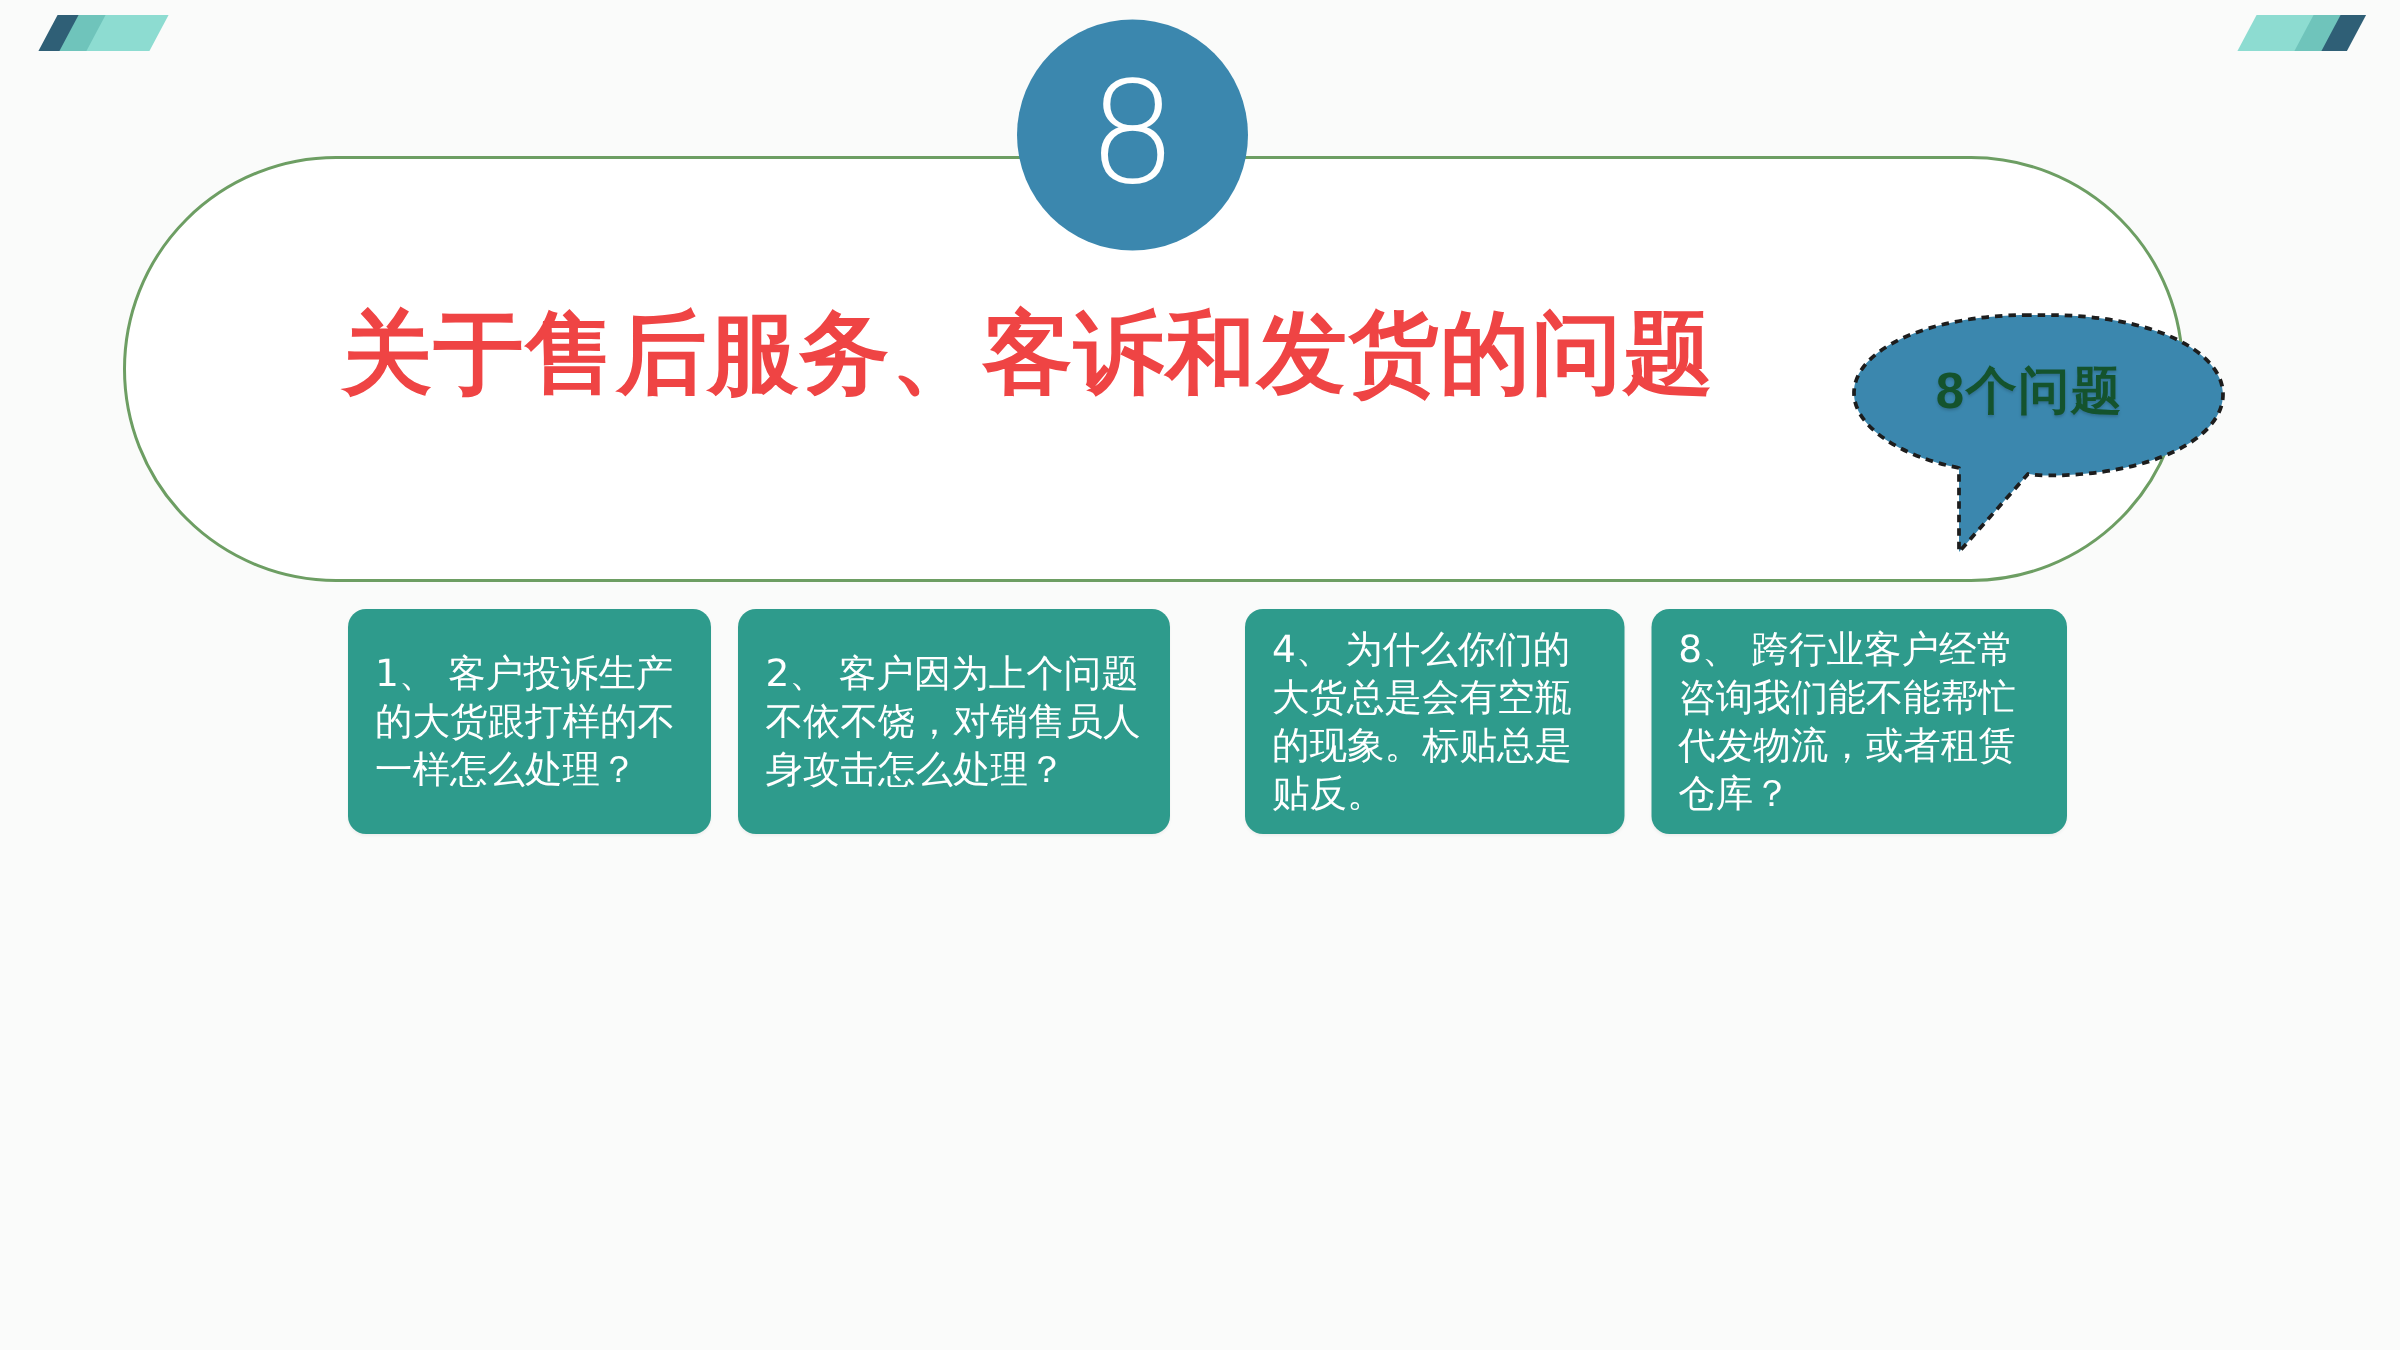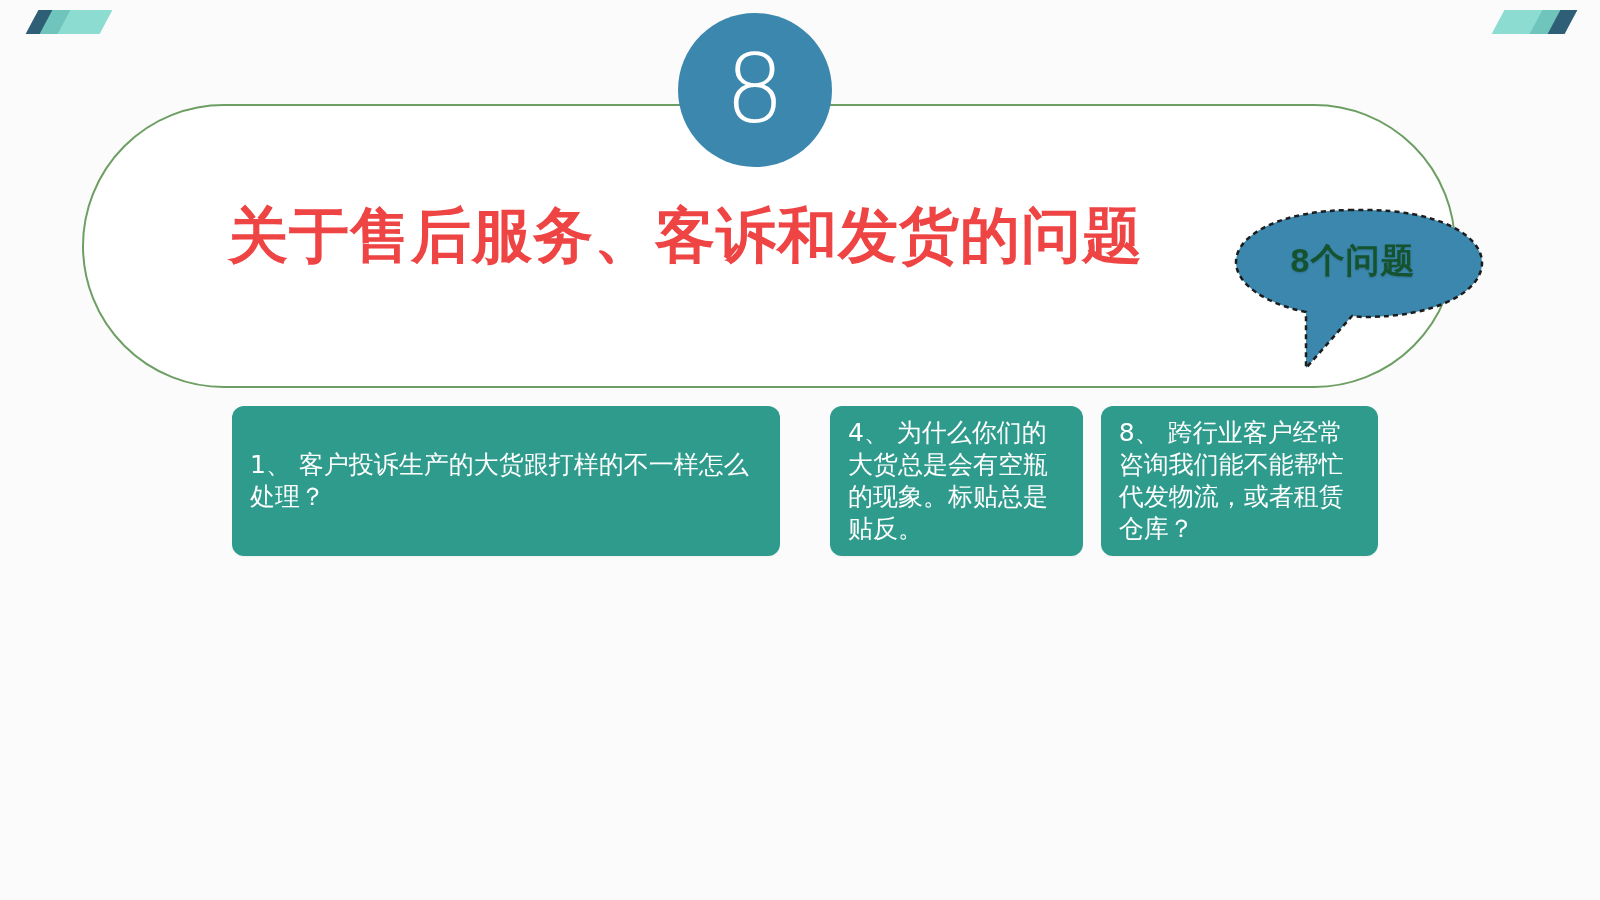--- a/index.html
+++ b/index.html
@@ -181,20 +181,21 @@
                C 207 117, 254 92, 254 63
                C 254 34, 207 10, 137 10
                Z" fill="#3b87ae" stroke="#1d1d1d" stroke-width="2.5" stroke-dasharray="5 4" stroke-linejoin="round"></path>
     </svg>
     <div class="bubble-label">8个问题</div>
   </div>
 
   <div class="columns">
     <div class="column">
       <div class="item-box">1、 客户投诉生产的大货跟打样的不一样怎么处理？</div>
+      <div class="item-box">2、 客户因为上个问题不依不饶，对销售员人身攻击怎么处理？</div>
     </div>
     <div class="column">
       <div class="item-box">4、 为什么你们的大货总是会有空瓶的现象。标贴总是贴反。</div>
       <div class="item-box">8、 跨行业客户经常咨询我们能不能帮忙代发物流，或者租赁仓库？</div>
     </div>
   </div>
 
 </div>
 
 </body></html>

